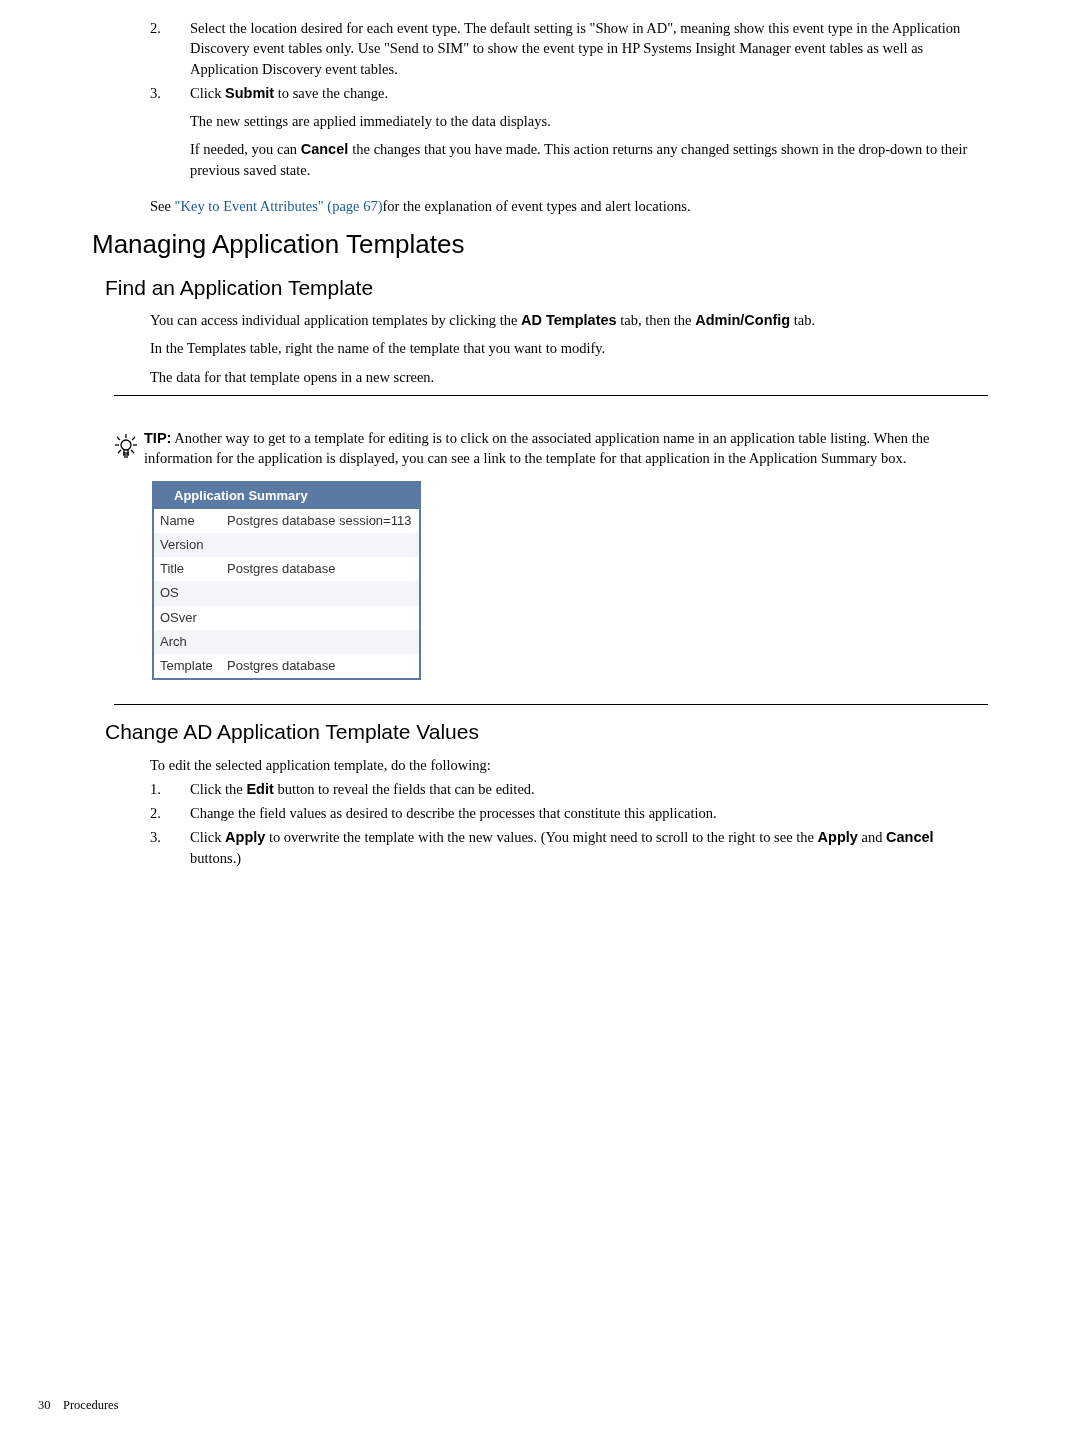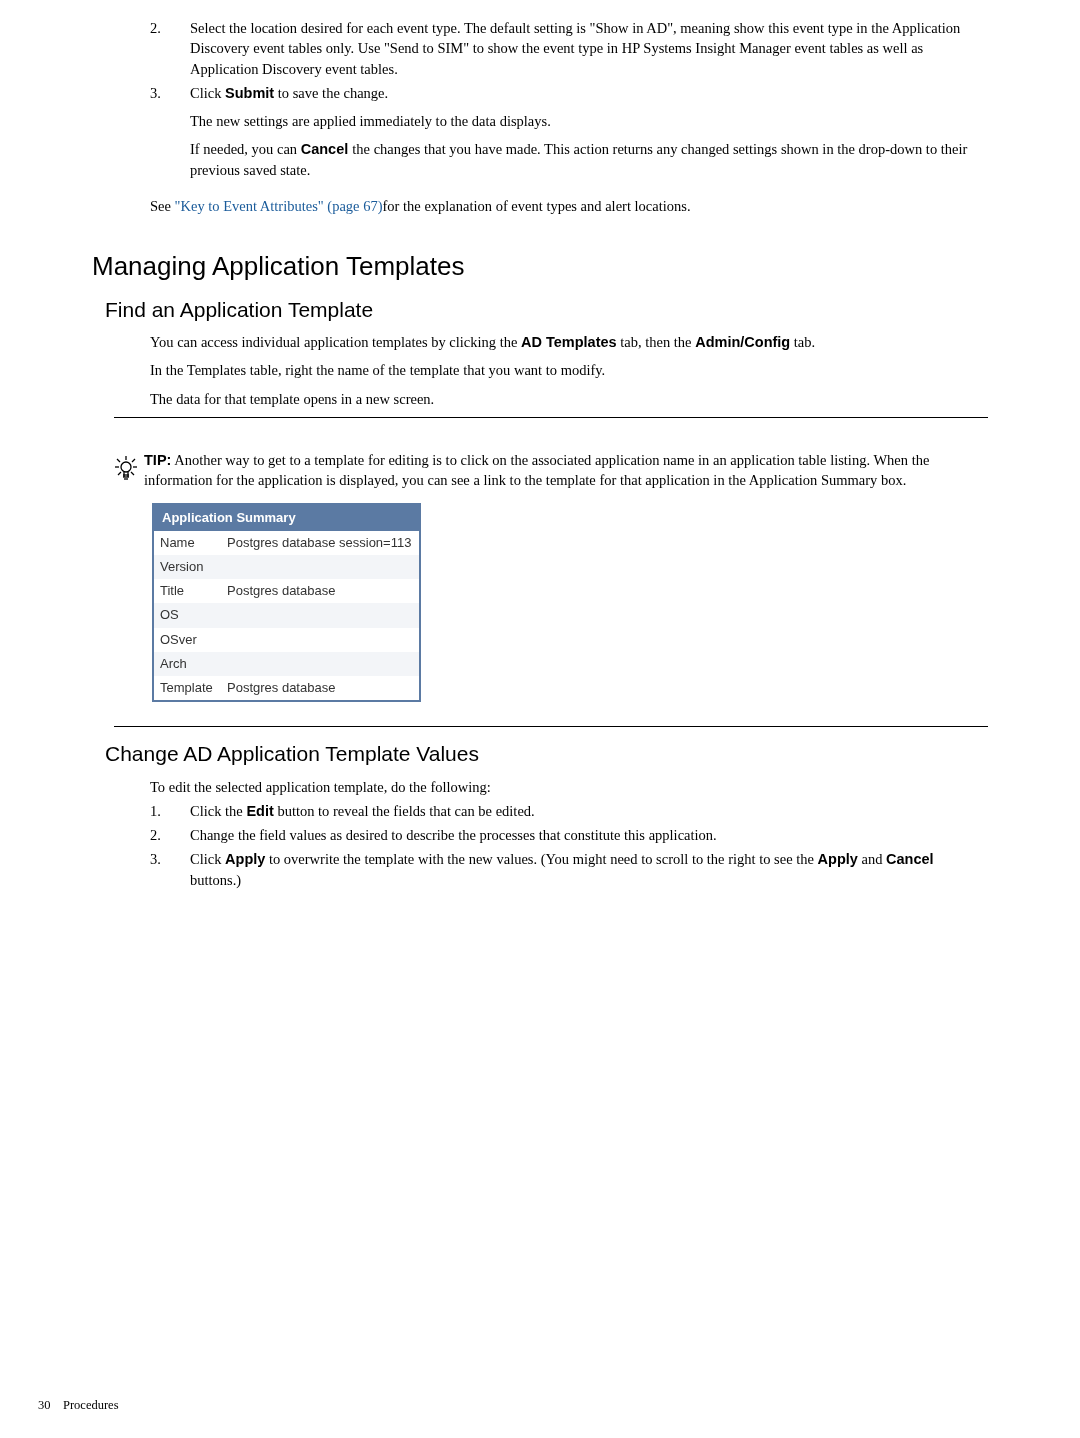--- a/index.html
+++ b/index.html
@@ -12,21 +12,21 @@
     width: 1080px;
     height: 1438px;
     position: relative;
     padding: 18px 92px 0 92px;
   }
   .sans { font-family: Arial, Helvetica, sans-serif; }
   .h1 {
     font-family: Arial, Helvetica, sans-serif;
     font-weight: 400;
     font-size: 26px;
-    margin-top: 32px;
+    margin-top: 10px;
     margin-bottom: 10px;
     color: #000;
   }
   .h2 {
     font-family: Arial, Helvetica, sans-serif;
     font-weight: 400;
     font-size: 21px;
     margin-top: 8px;
     margin-bottom: 8px;
     color: #000;
@@ -57,21 +57,21 @@
     border: 2px solid #5b7aa3;
     border-collapse: collapse;
     font-family: Arial, Helvetica, sans-serif;
     font-size: 13px;
   }
   .summary-table th {
     background: #5b7aa3;
     color: #fff;
     text-align: left;
     font-weight: 700;
-    padding: 4px 8px;
+    padding: 4px 20px;
     font-size: 13px;
   }
   .summary-table td {
     padding: 3px 8px 3px 6px;
     color: #333;
   }
   .summary-table tr.shade td { background: #f3f5f8; }
   .row-label { color: #555; width: 68px; }
   .row-val { color: #444; }
   .row-link { color: #4a6f96; }

